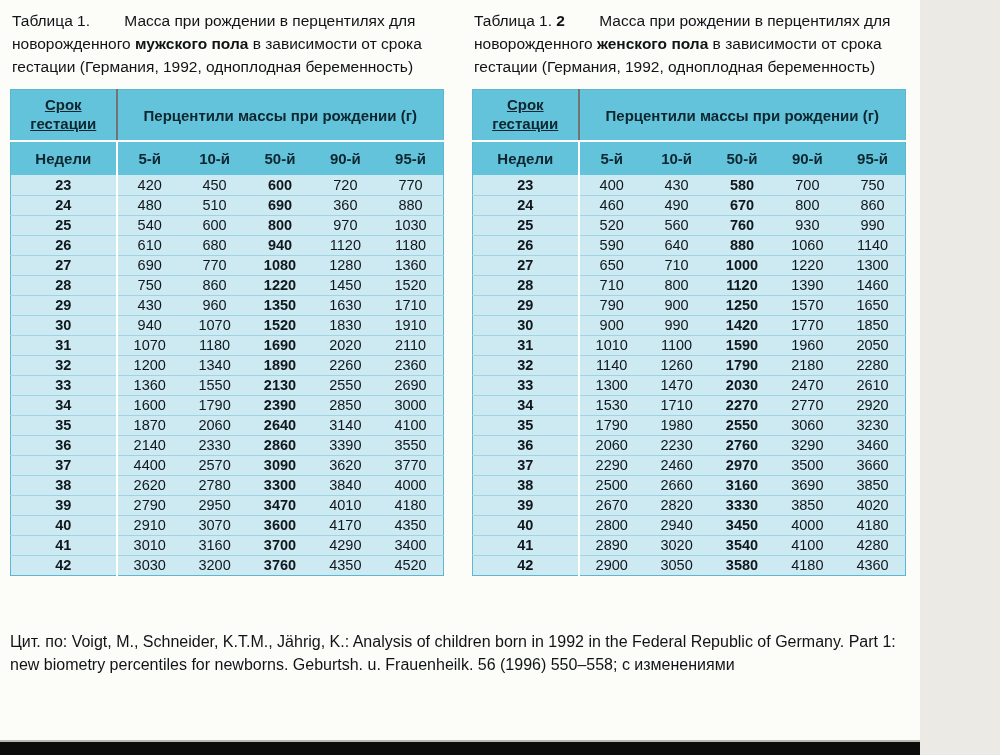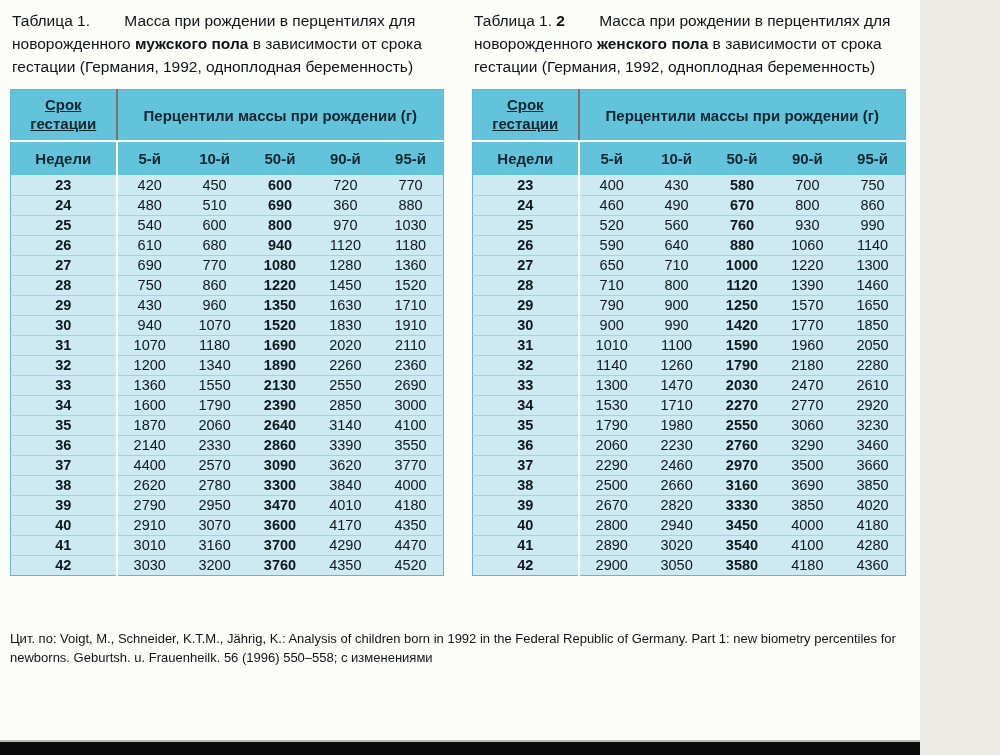--- a/index.html
+++ b/index.html
@@ -81,21 +81,21 @@
   }
   tbody tr + tr td{border-top:1px solid var(--row-line);}
   tbody td.week{
     font-weight:bold;
     border-right:2px solid #ffffff;
   }
   tbody td.p50{font-weight:bold;}
 
   .footer{
     margin:54px 14px 0 10px;
-    font-size:13px;
+    font-size:16px;
     line-height:1.45;
   }
   .scan-bar{
     position:absolute;
     left:0;bottom:0;
     width:100%;height:13px;
     background:#0b0b0b;
   }
   .scan-bar::before{
     content:"";
@@ -288,21 +288,21 @@
               <td class="p50">3600</td>
               <td>4170</td>
               <td>4350</td>
             </tr>
             <tr>
               <td class="week">41</td>
               <td>3010</td>
               <td>3160</td>
               <td class="p50">3700</td>
               <td>4290</td>
-              <td>4470</td>
+              <td>3400</td>
             </tr>
             <tr>
               <td class="week">42</td>
               <td>3030</td>
               <td>3200</td>
               <td class="p50">3760</td>
               <td>4350</td>
               <td>4520</td>
             </tr>
           </tbody>

